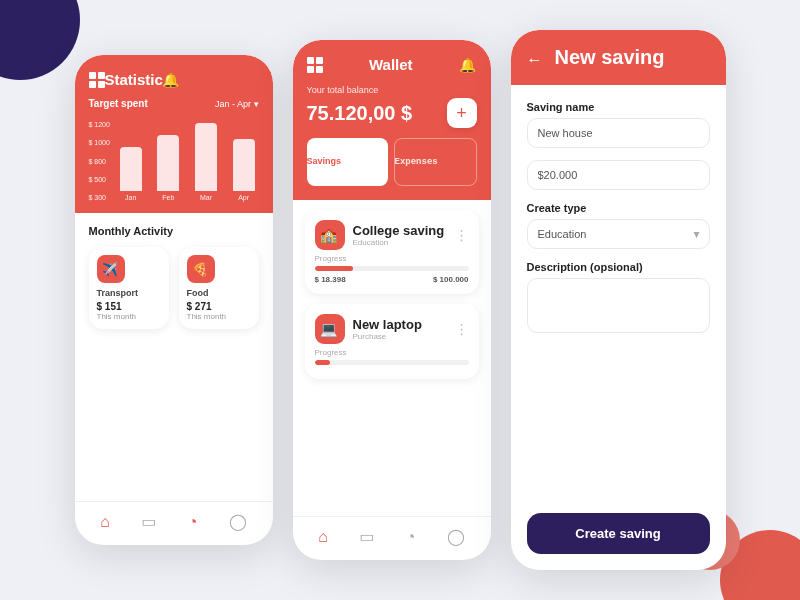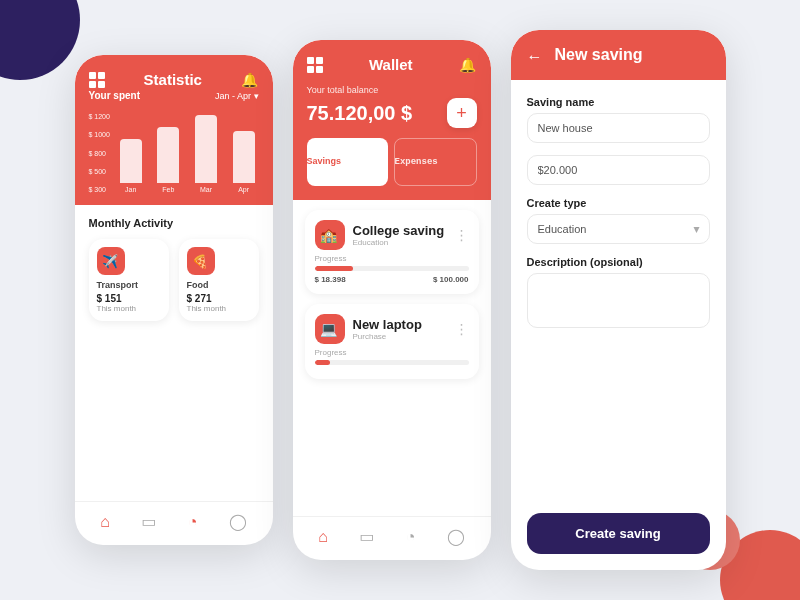--- a/index.html
+++ b/index.html
@@ -70,22 +70,22 @@
       flex-direction: column;
     }
     .screen1-header {
       background: #e8554a;
       padding: 16px 14px 12px;
       border-radius: 28px 28px 0 0;
     }
     .screen1-header-top {
       display: flex;
       align-items: center;
-      justify-content: space-between;
-      margin-bottom: 2px;
+      justify-content: flex-start;
+      margin-bottom: 10px;
     }
     .header-title {
       font-size: 15px;
       font-weight: 700;
       color: #fff;
     }
     .grid-icon {
       display: grid;
       grid-template-columns: 1fr 1fr;
       gap: 2px;
@@ -382,21 +382,21 @@
       align-items: center;
       gap: 12px;
     }
     .back-arrow {
       color: #fff;
       font-size: 16px;
       cursor: pointer;
     }
     .screen3-title {
       color: #fff;
-      font-size: 16px;
+      font-size: 20px;
       font-weight: 700;
     }
     .screen3-body {
       padding: 16px 16px 16px;
       flex: 1;
       display: flex;
       flex-direction: column;
       gap: 12px;
       justify-content: center;
     }
@@ -484,21 +484,21 @@
         <div class="grid-icon">
           <span></span>
             <span></span>
             <span></span>
             <span></span>
         </div>
         <span class="header-title">Statistic</span>
         <span class="bell-icon">🔔</span>
       </div>
       <div class="money-spent-row">
-        <span class="money-spent-label">Your spent</span>
+        <span class="money-spent-label">Target spent</span>
         <span class="date-range">
           <span>Jan - Apr</span>
           <span>▾</span>
         </span>
       </div>
 
       <div class="chart-area">
         <div style="display:flex; gap:2px;">
           <div class="y-axis-labels">
             <span class="y-label">$ 1200</span>

